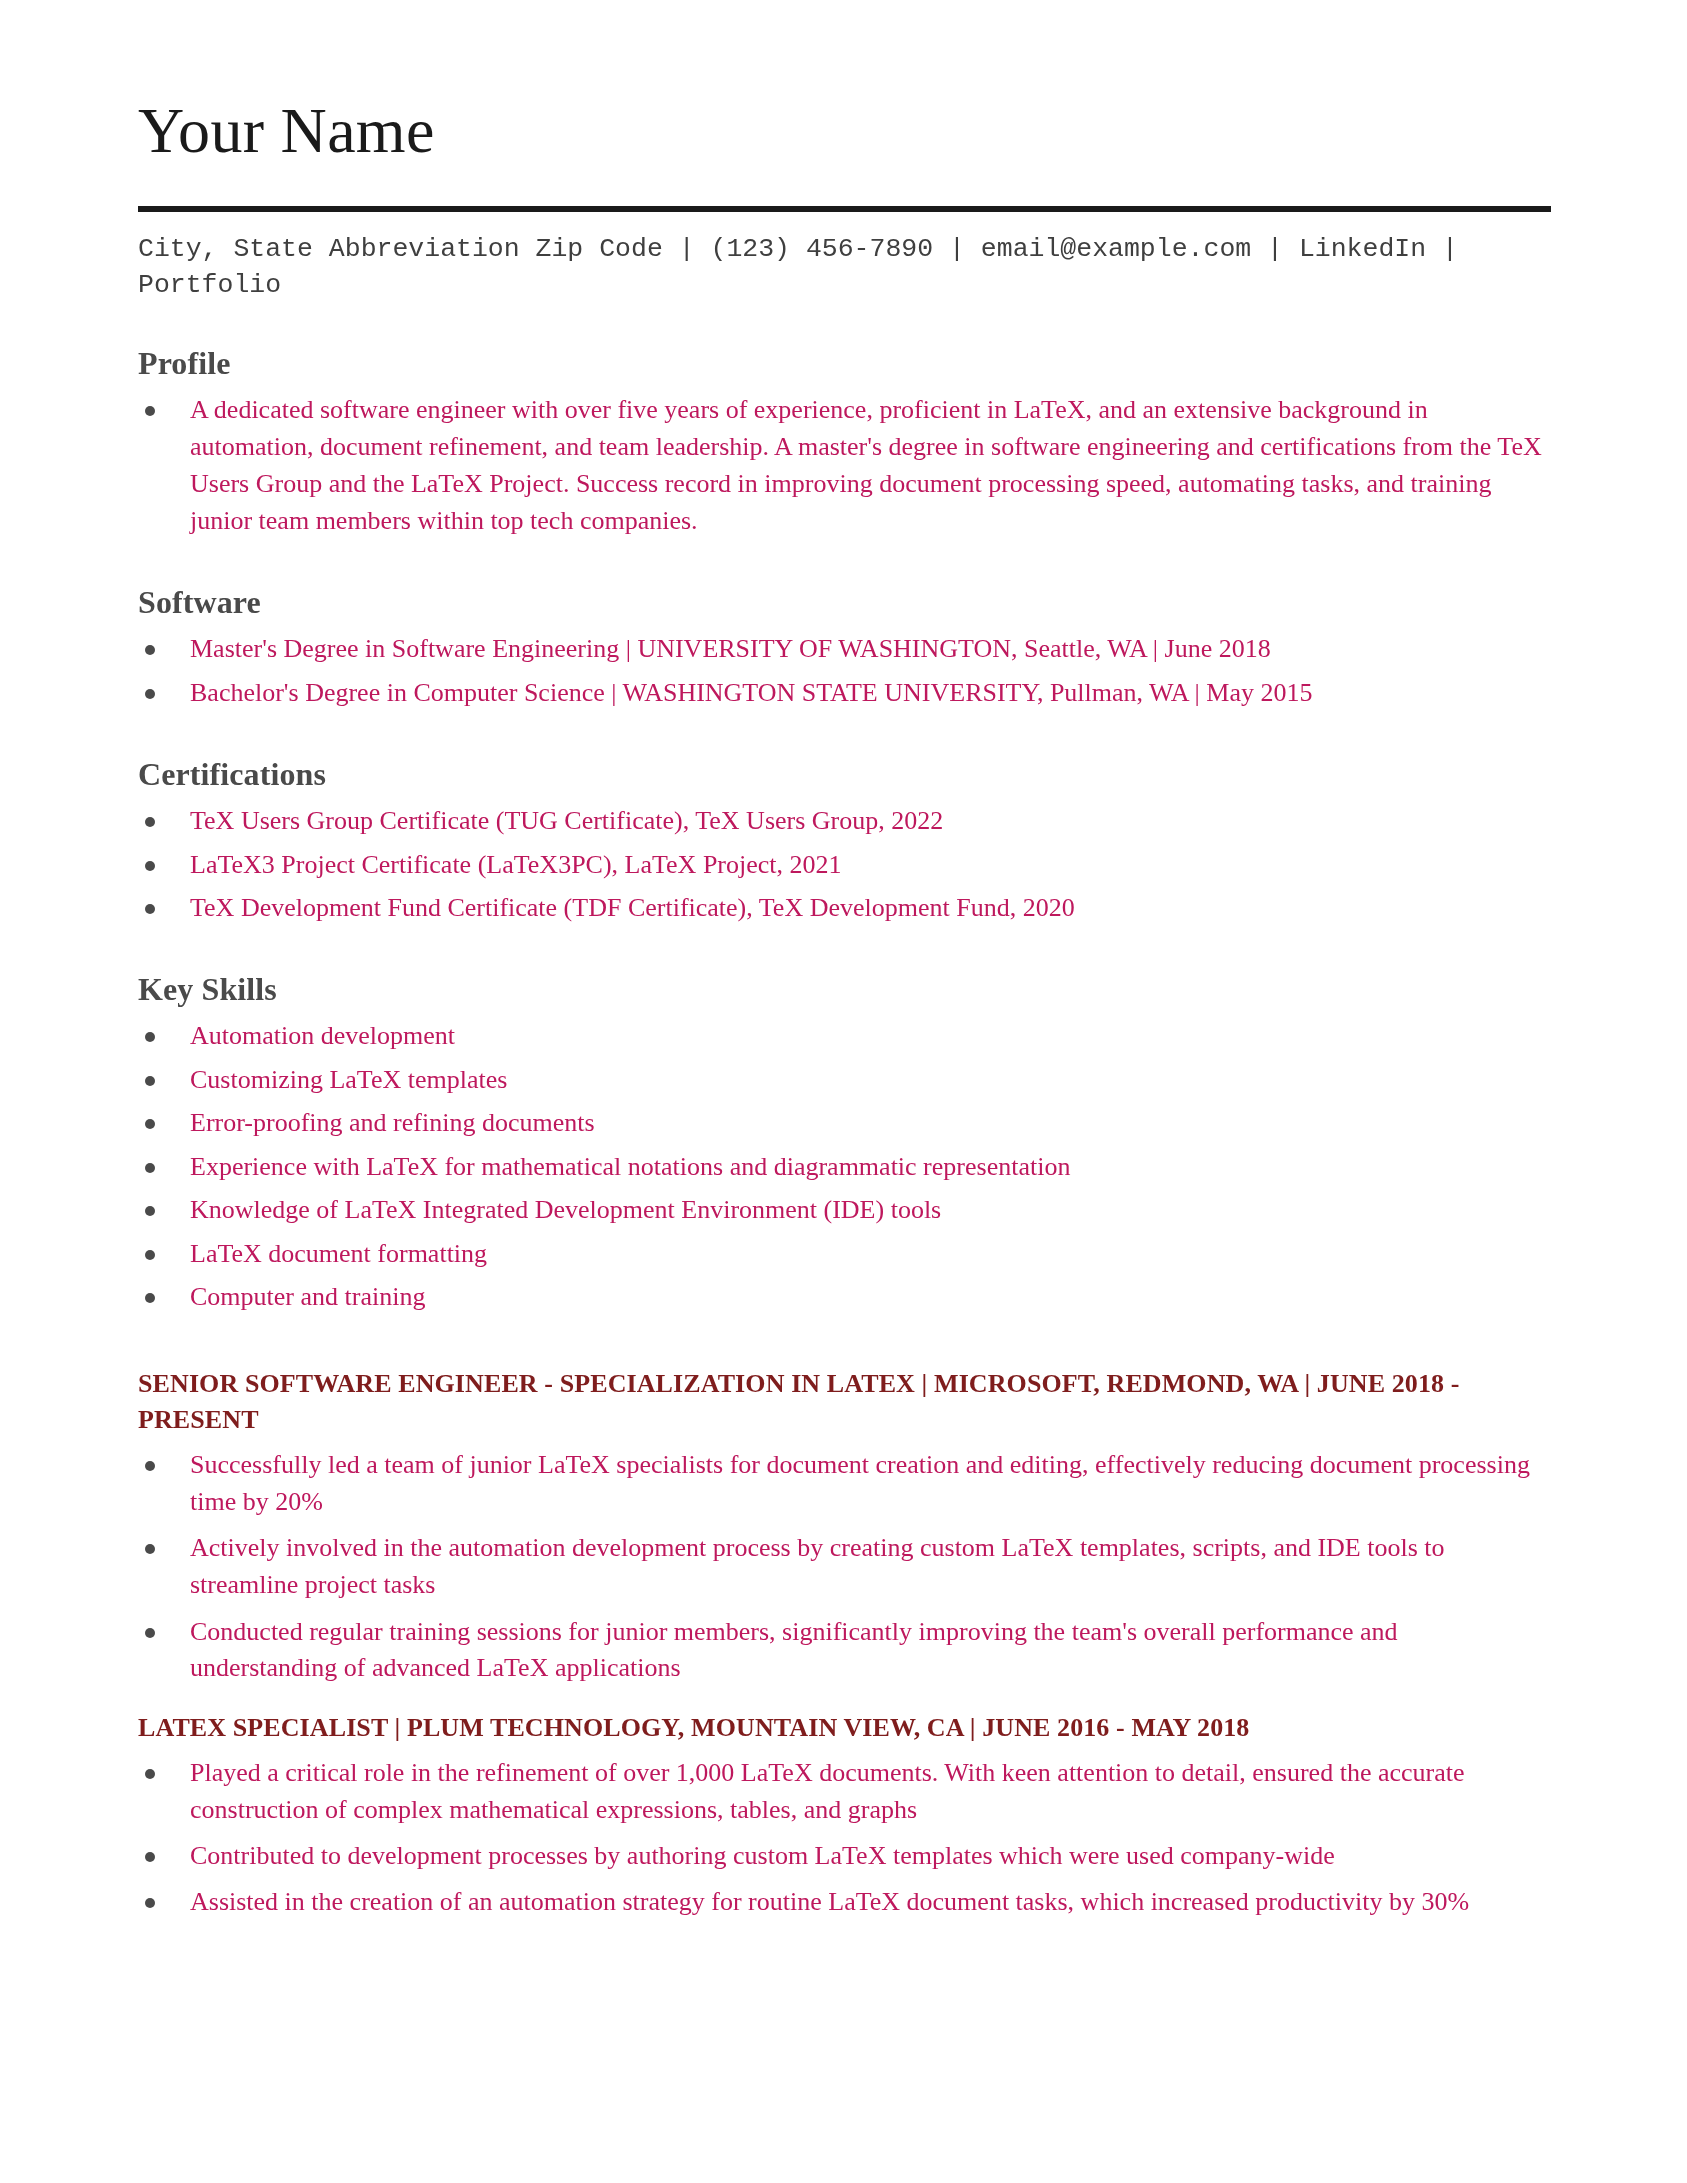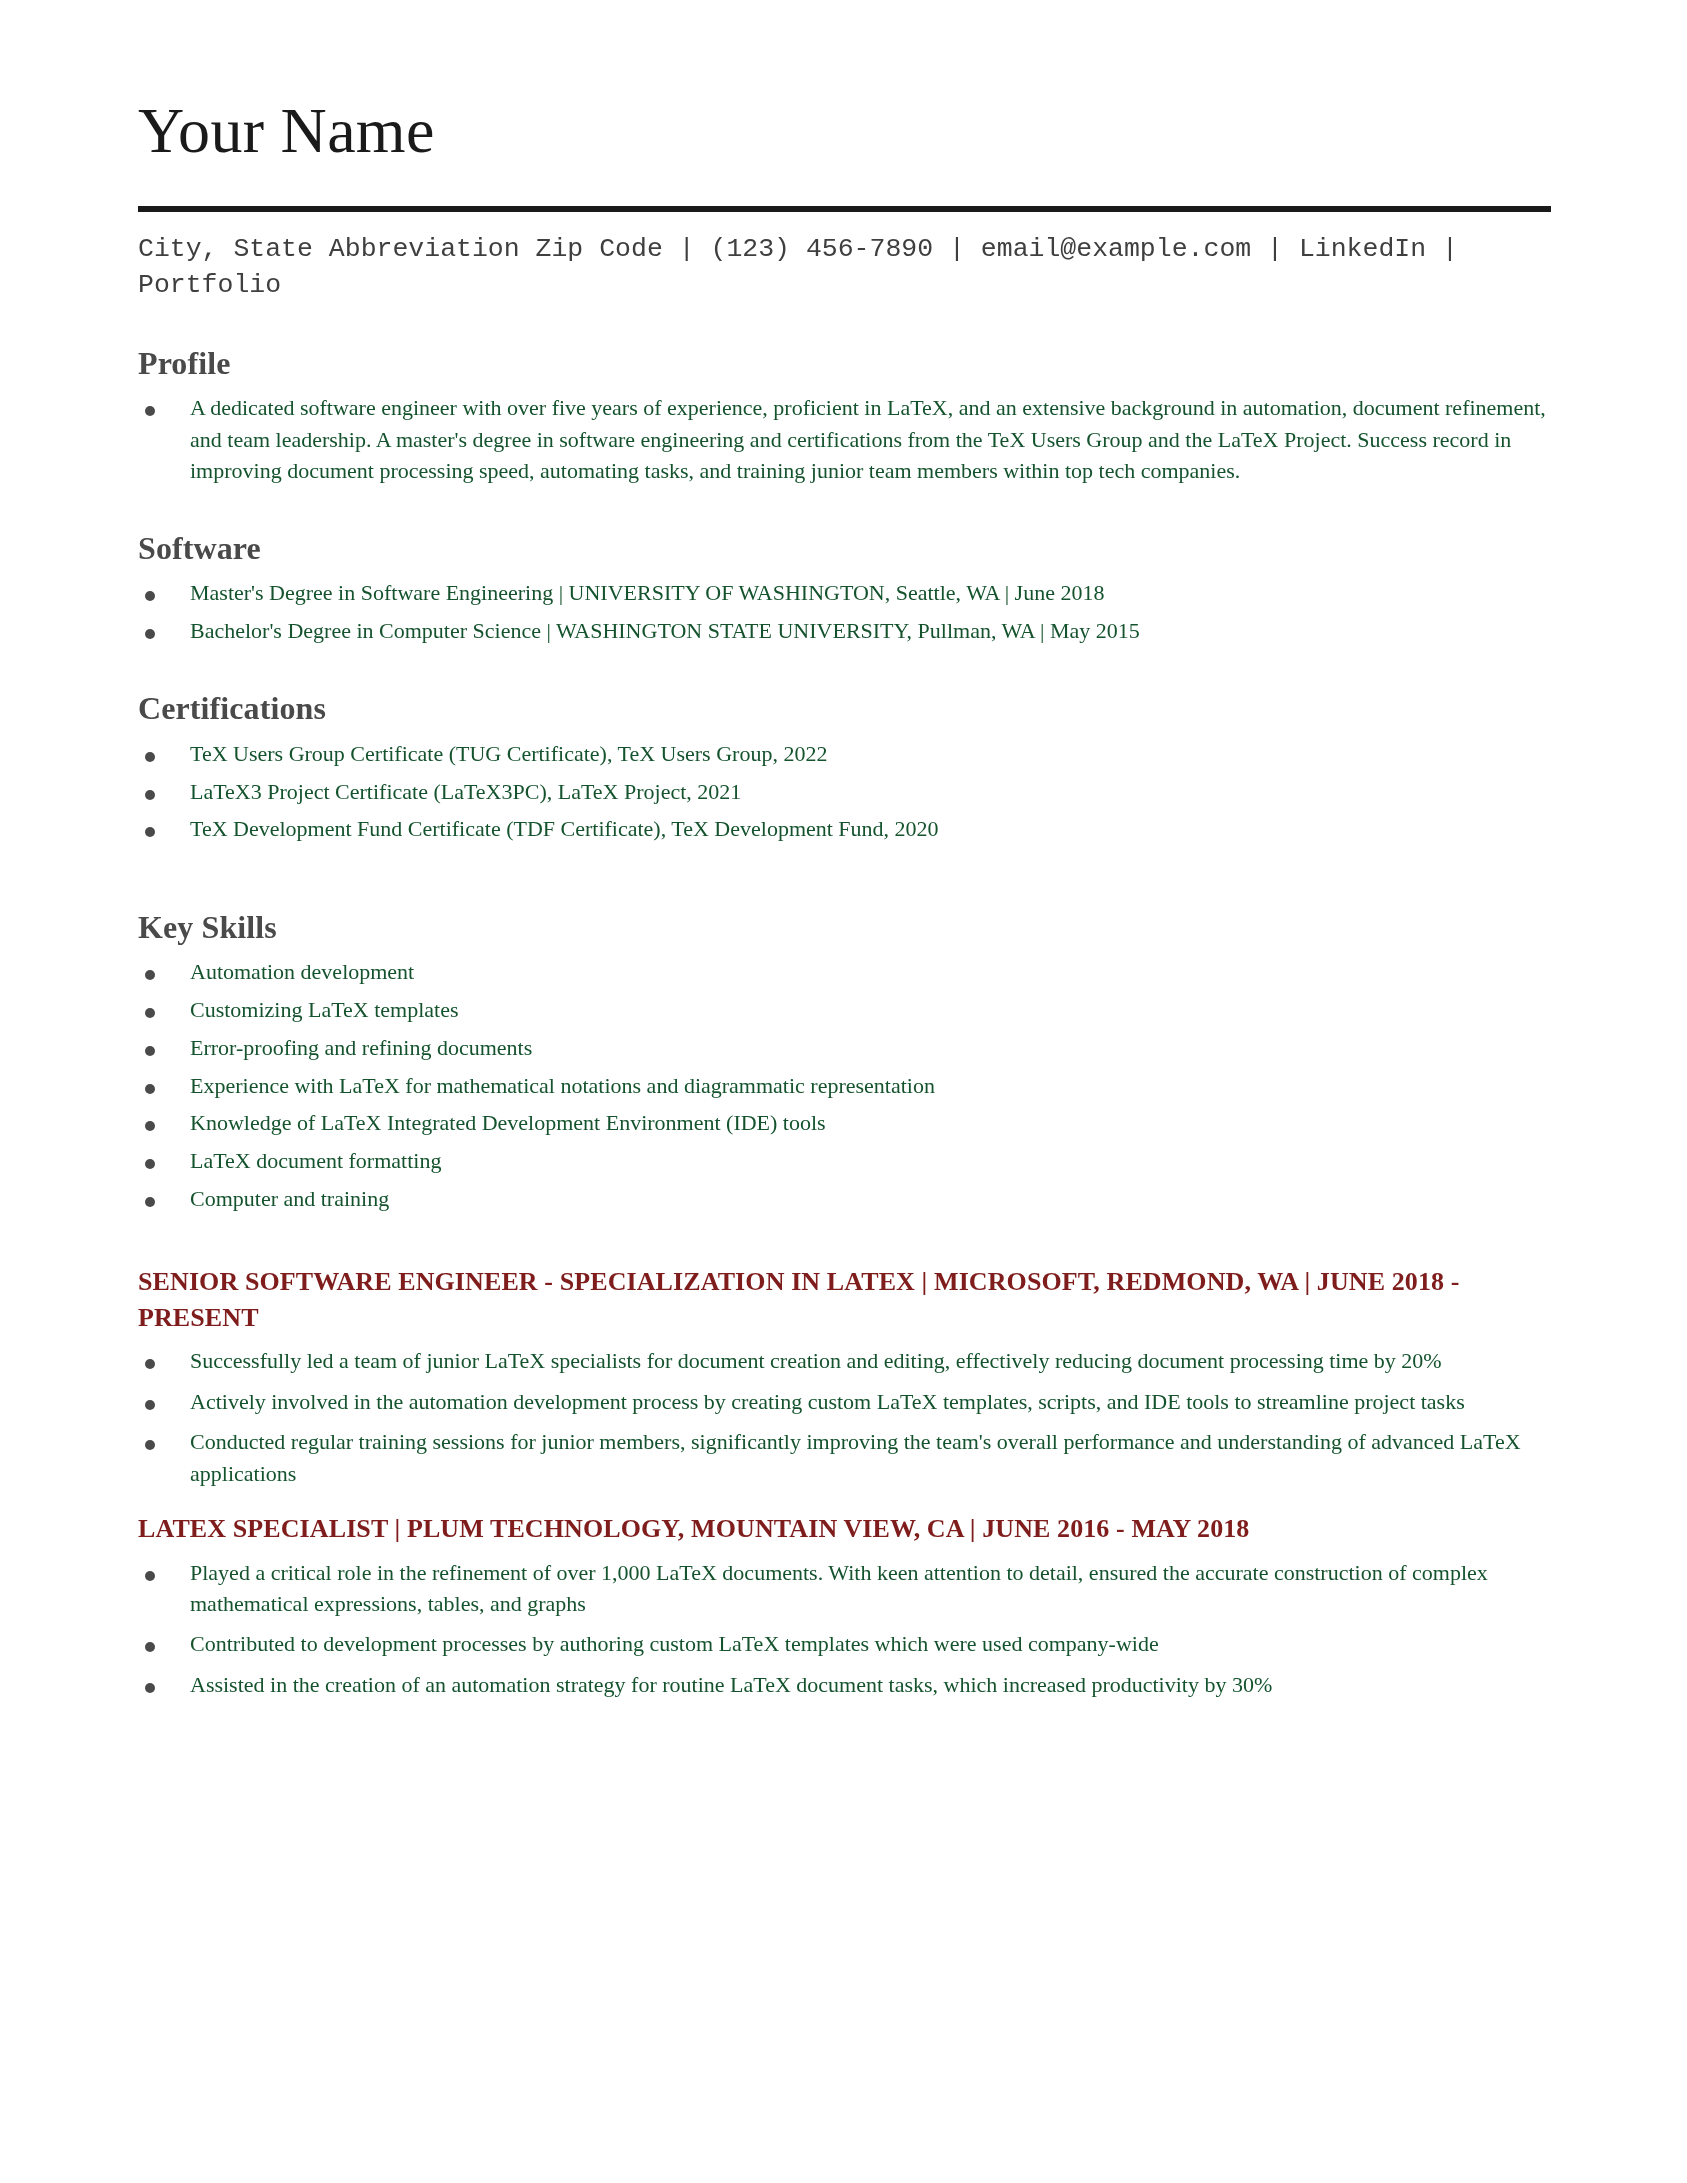--- a/index.html
+++ b/index.html
@@ -69,23 +69,23 @@
 
   
   ul.bullets {
     list-style: none;
     margin: 0;
     padding: 0;
   }
   ul.bullets > li {
     position: relative;
     padding-left: 52px;
-    font-size: 22px;
+    font-size: 26px;
     line-height: 1.42;
-    color: #14532d;
+    color: #be185d;
     margin-bottom: 9.3px;
   }
   ul.bullets > li:last-child {
     margin-bottom: 0;
   }
   ul.bullets > li::before {
     content: "";
     position: absolute;
     left: 6.6px;
     top: 14px;
@@ -111,21 +111,21 @@
     color: #7f1d1d;
     line-height: 1.38;
     margin-bottom: 9.3px;
     letter-spacing: 0.1px;
   }
 
   
   .section-profile { margin-top: 41px; }
   .section-education { margin-top: 44px; }
   .section-certifications { margin-top: 44px; }
-  .section-skills { margin-top: 64px; }
+  .section-skills { margin-top: 44px; }
   .section-experience { margin-top: 50px; }
 </style>
 </head>
 <body>
 
 <div class="page">
   <div class="content">
 
     <header>
       <h1 class="name">Your Name</h1>

